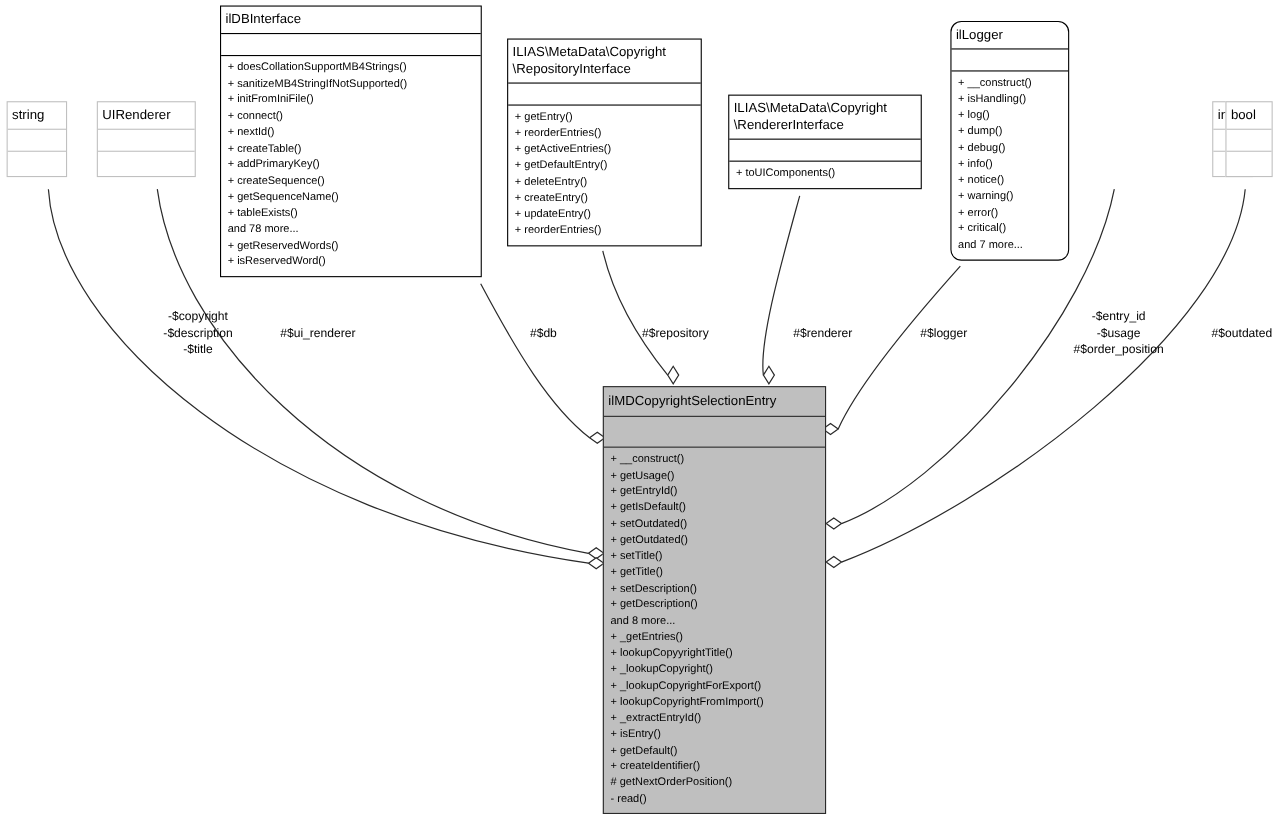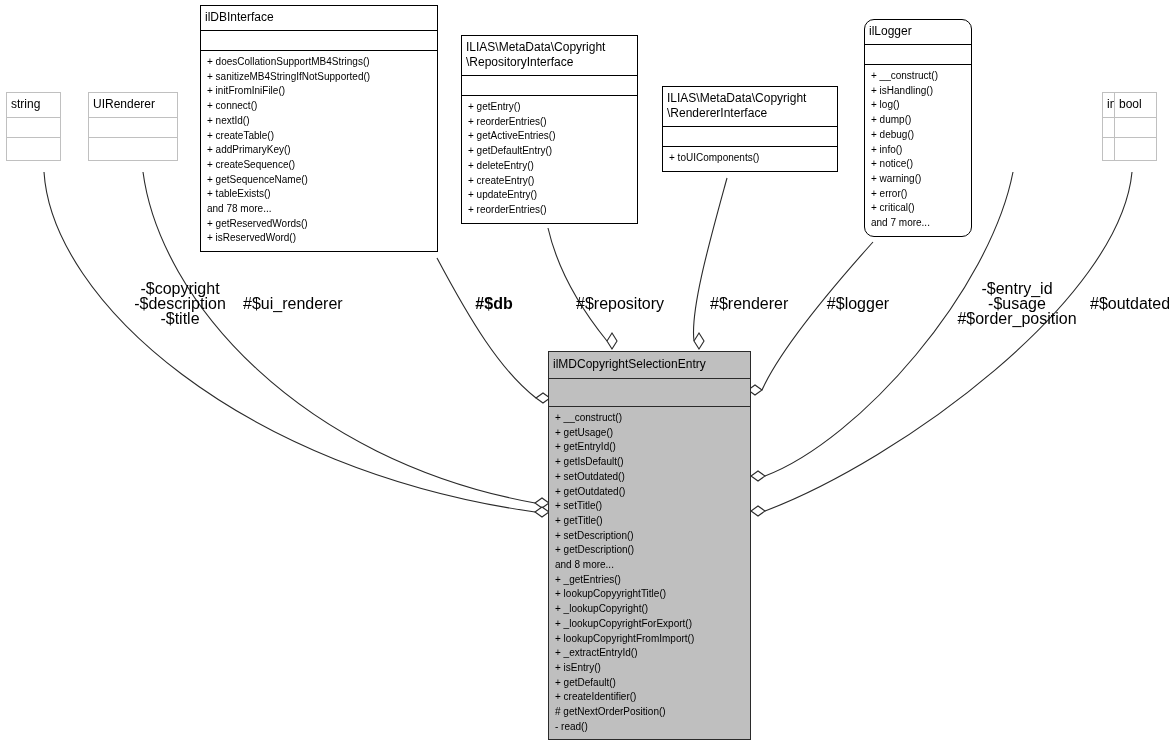--- a/index.html
+++ b/index.html
@@ -72,21 +72,21 @@
     box-sizing: border-box;
     font-size: 10px;
     padding: 4px 6px 5px 6px;
     line-height: 14.7px;
   }
   .uml-ops div {
     white-space: pre;
   }
   .edge-label {
     position: absolute;
-    font-size: 16px;
+    font-size: 11px;
     color: #000;
     line-height: 15px;
     white-space: pre-line;
     text-align: center;
   }
 </style>
 </head>
 <body>
 
 <div id="canvas">
@@ -238,21 +238,21 @@
         <div>- read()</div>
       </div>
   </div>
 
   <div class="edge-label" style="left:130px; top:281px; width:100px;">-$copyright
 -$description
 -$title</div>
 
   <div class="edge-label" style="left:243px; top:296px; width:92px;">#$ui_renderer</div>
 
-  <div class="edge-label" style="left:464px; top:296px; width:60px;font-weight:bold;">#$db</div>
+  <div class="edge-label" style="left:464px; top:296px; width:60px;">#$db</div>
 
   <div class="edge-label" style="left:576px; top:296px; width:76px;">#$repository</div>
 
   <div class="edge-label" style="left:710px; top:296px; width:76px;">#$renderer</div>
 
   <div class="edge-label" style="left:824px; top:296px; width:68px;">#$logger</div>
 
   <div class="edge-label" style="left:952px; top:281px; width:130px;">-$entry_id
 -$usage
 #$order_position</div>

